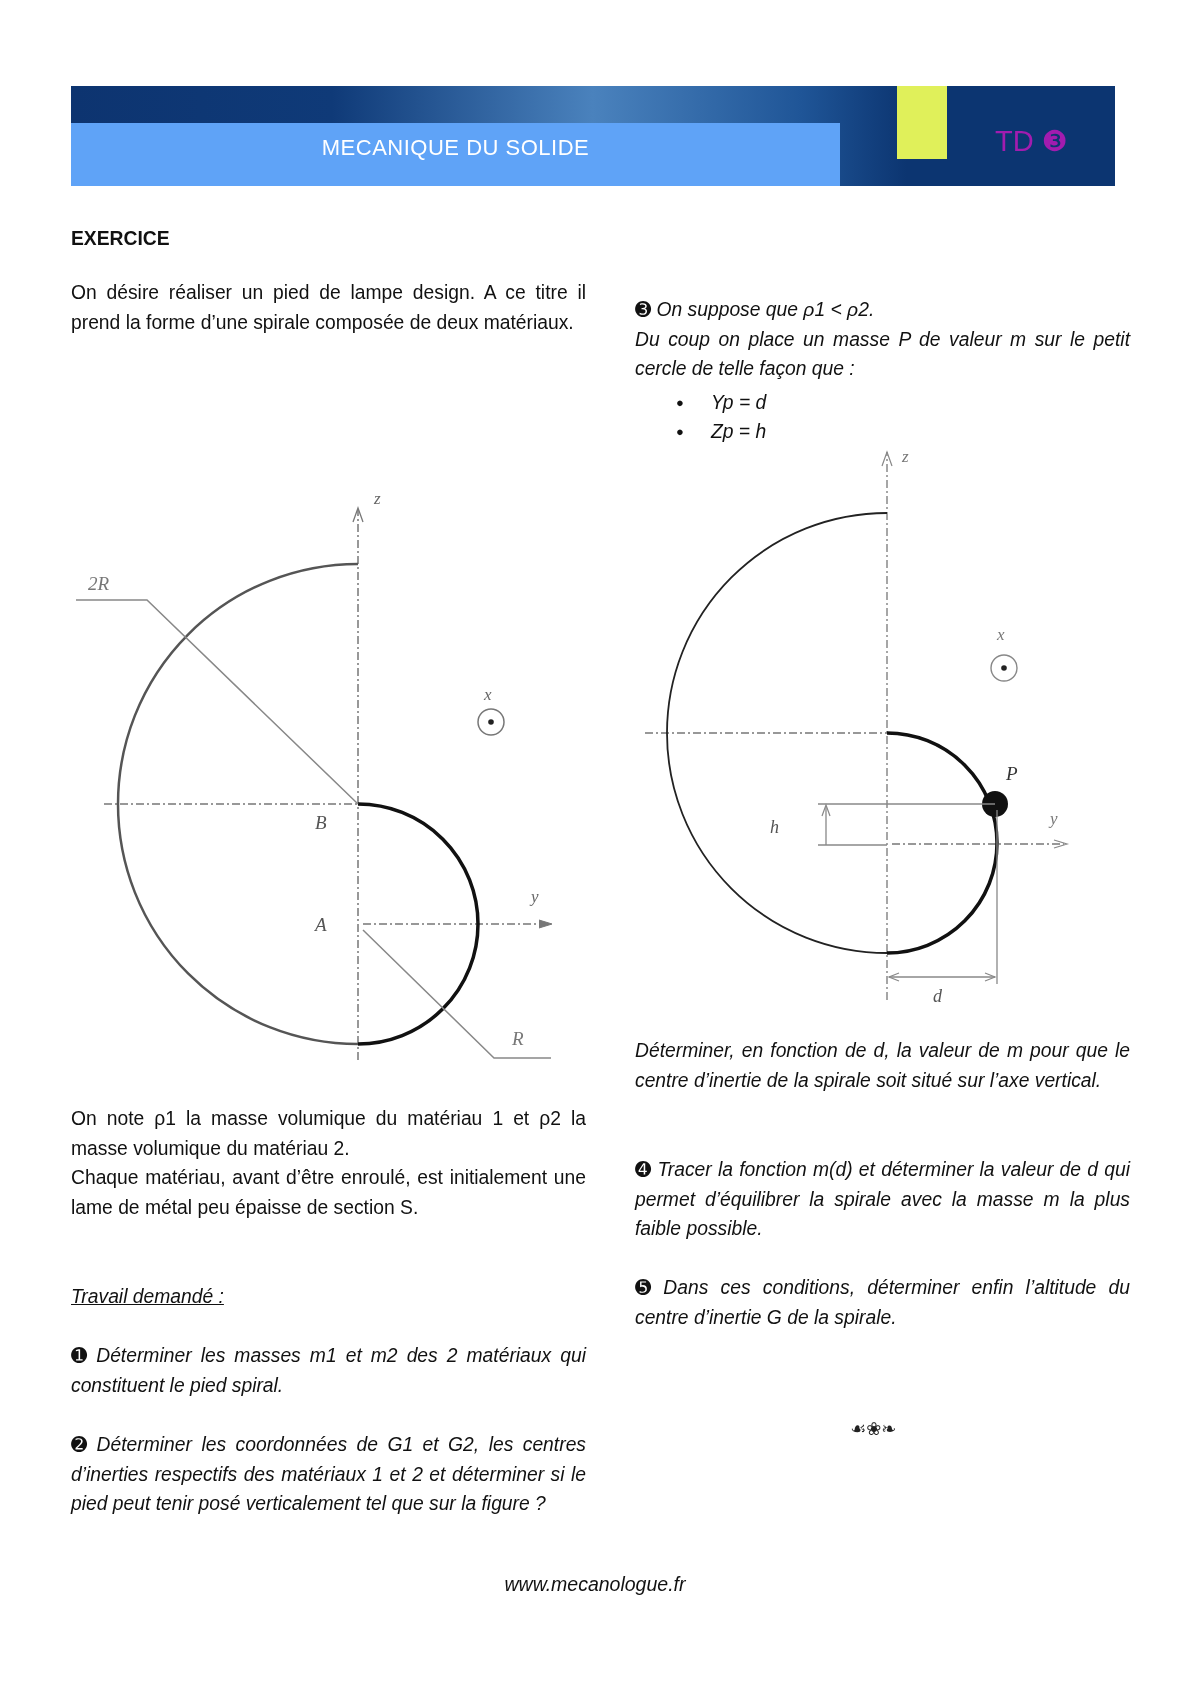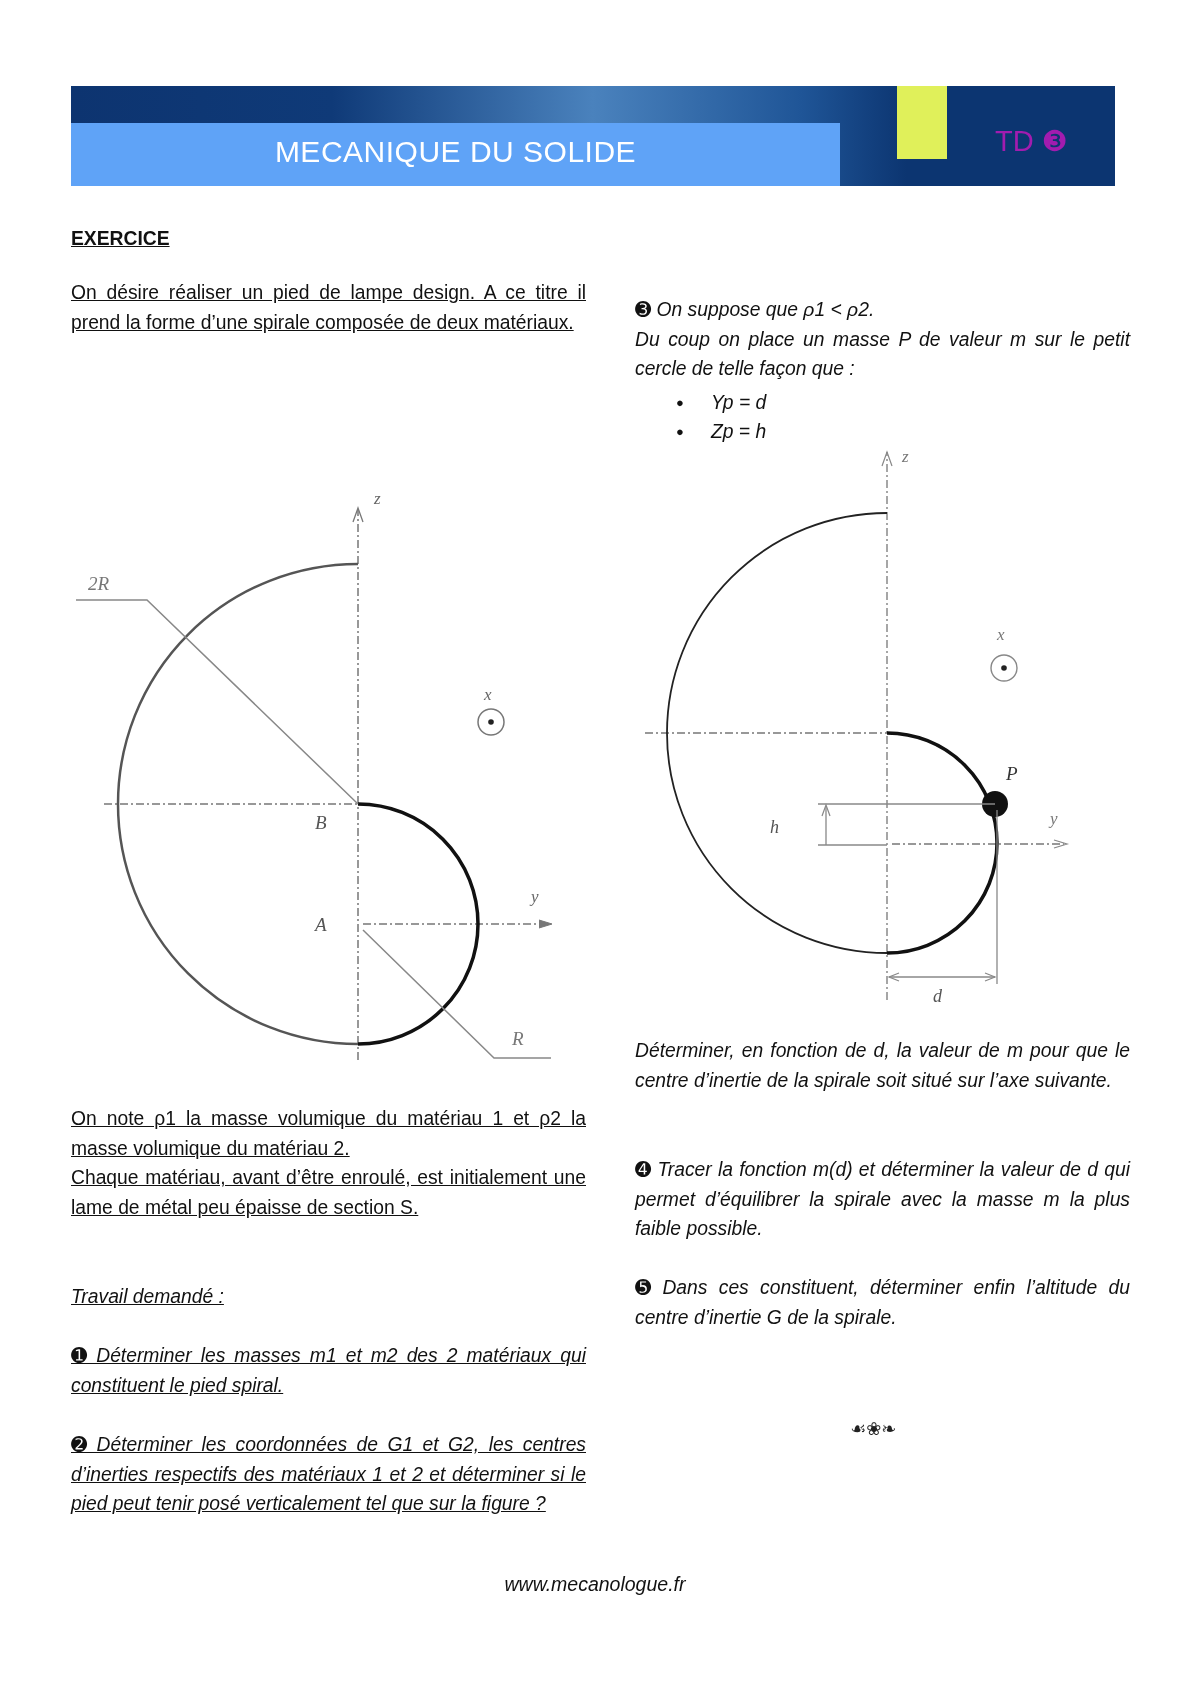--- a/index.html
+++ b/index.html
@@ -5,27 +5,27 @@
   html, body { margin:0; padding:0; background:#ffffff; }
   body { width:1190px; height:1683px; position:relative; overflow:hidden;
          font-family:"Liberation Sans", "DejaVu Sans", sans-serif; color:#111; }
   .abs { position:absolute; }
 
   
   #header { left:71px; top:86px; width:1044px; height:100px;
     background:linear-gradient(90deg,#0d3470 0%,#0f3a78 25%,#4a82bd 50%,#1f5597 70%,#0c3571 80%,#0c3571 100%); }
   #header-band { left:71px; top:123px; width:769px; height:63px; background:#5fa3f7; }
   #header-title { left:71px; top:135px; width:769px; text-align:center; color:#fff;
-    font-size:30px; letter-spacing:0.5px; }
+    font-size:22px; letter-spacing:0.5px; }
   #header-accent { left:897px; top:86px; width:50px; height:73px; background:#e0f05a; }
   #header-td { left:995px; top:124px; color:#a21caf; font-size:29px; }
 
   .text { font-size:19.3px; line-height:29.5px; text-align:justify; }
   .it { font-style:italic; }
-  .col-left { left:71px; width:515px;text-decoration:underline; }
+  .col-left { left:71px; width:515px; }
   .col-right { left:635px; width:495px; }
   .p { margin:0; }
   .ul { text-decoration:underline; }
   .bold { font-weight:bold; }
   .bullets { margin:4px; padding:0; list-style:none; }
   .bullets li { position:relative; padding-left:72px; }
   .bullets li::before { content:"\25CF"; position:absolute; left:37px; font-size:13px; font-style:normal; }
 
   svg text { font-family:"Liberation Serif","DejaVu Serif",serif; font-style:italic; }
 </style>
@@ -122,21 +122,21 @@
   <line x1="249" y1="537" x2="355" y2="537" stroke="#888" stroke-width="1.3"></line>
   <path d="M259,533 L249,537 L259,541" fill="none" stroke="#888" stroke-width="1.2"></path>
   <path d="M345,533 L355,537 L345,541" fill="none" stroke="#888" stroke-width="1.2"></path>
   <text x="293" y="562" font-size="18" fill="#555">d</text>
 
   <text x="357" y="200" font-size="17" fill="#777">x⃗</text>
   <circle cx="364" cy="228" r="13" fill="none" stroke="#888" stroke-width="1.4"></circle>
   <circle cx="364" cy="228" r="2.8" fill="#222"></circle>
 </svg>
 
-<div class="abs col-right text it" style="top:1036px;">Déterminer, en fonction de d, la valeur de m pour que le centre d’inertie de la spirale soit situé sur l’axe suivante.</div>
+<div class="abs col-right text it" style="top:1036px;">Déterminer, en fonction de d, la valeur de m pour que le centre d’inertie de la spirale soit situé sur l’axe vertical.</div>
 <div class="abs col-right text it" style="top:1155px;">➍ Tracer la fonction m(d) et déterminer la valeur de d qui permet d’équilibrer la spirale avec la masse m la plus faible possible.</div>
-<div class="abs col-right text it" style="top:1273px;">➎ Dans ces constituent, déterminer enfin l’altitude du centre d’inertie G de la spirale.</div>
+<div class="abs col-right text it" style="top:1273px;">➎ Dans ces conditions, déterminer enfin l’altitude du centre d’inertie G de la spirale.</div>
 
 <div class="abs" style="left:850px; top:1418px; font-size:18px; font-family:'DejaVu Sans',sans-serif; color:#222;">
   <span>☙</span><span>❀</span><span>❧</span>
 </div>
 
 <div class="abs it" style="left:0; width:1190px; top:1573px; text-align:center; font-size:19.5px;">www.mecanologue.fr</div>
 
 </body></html>

